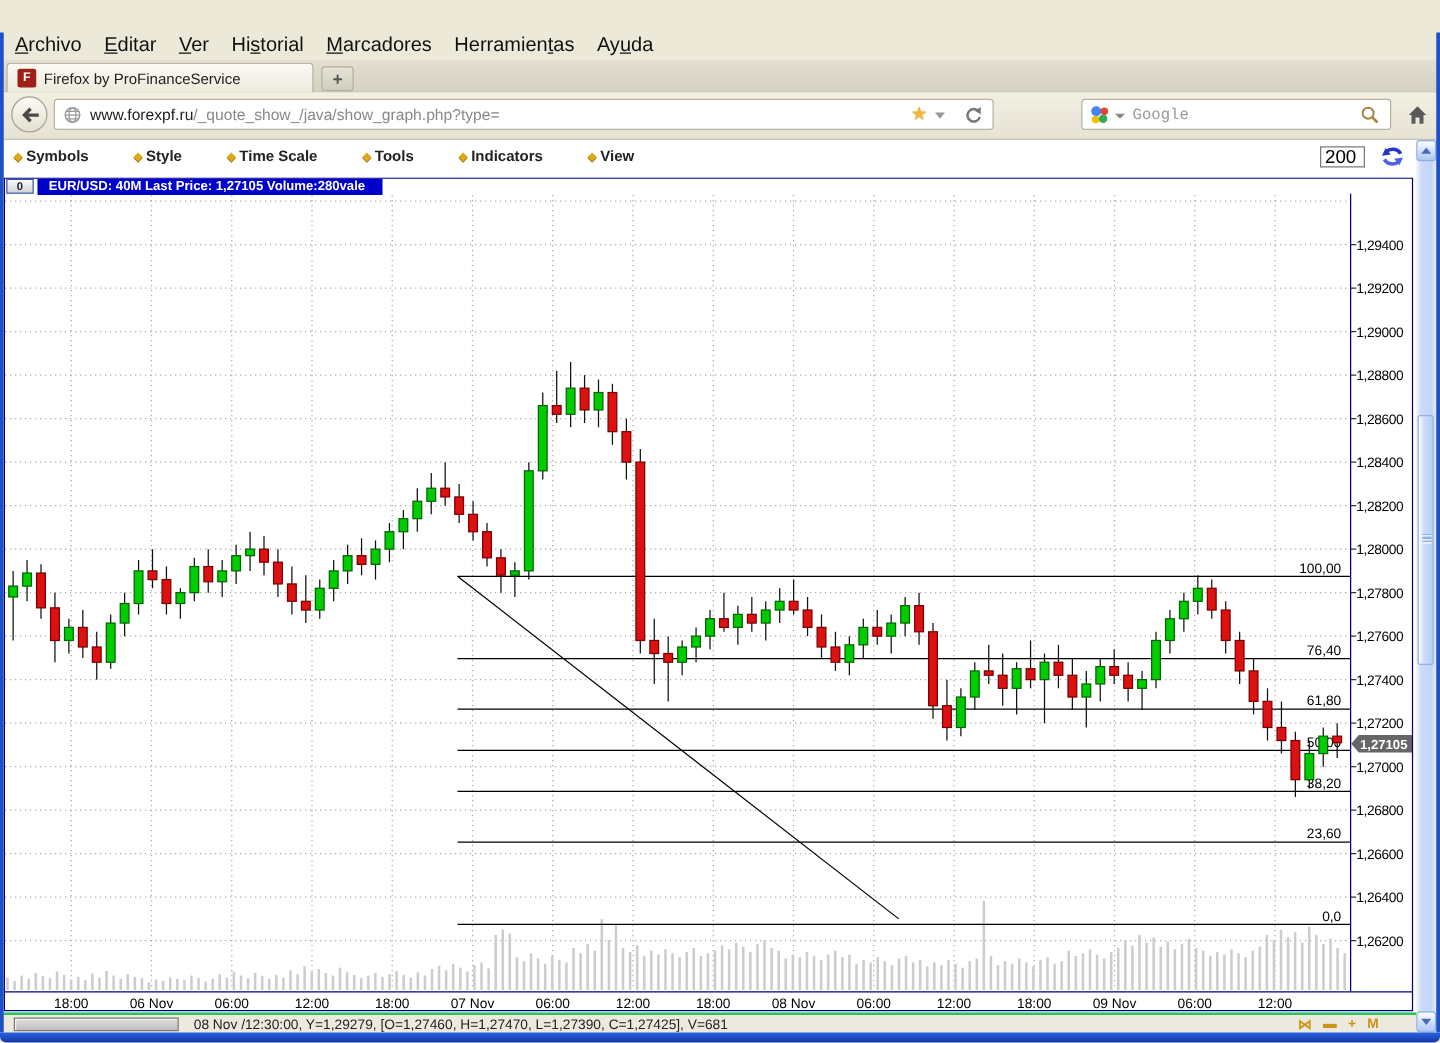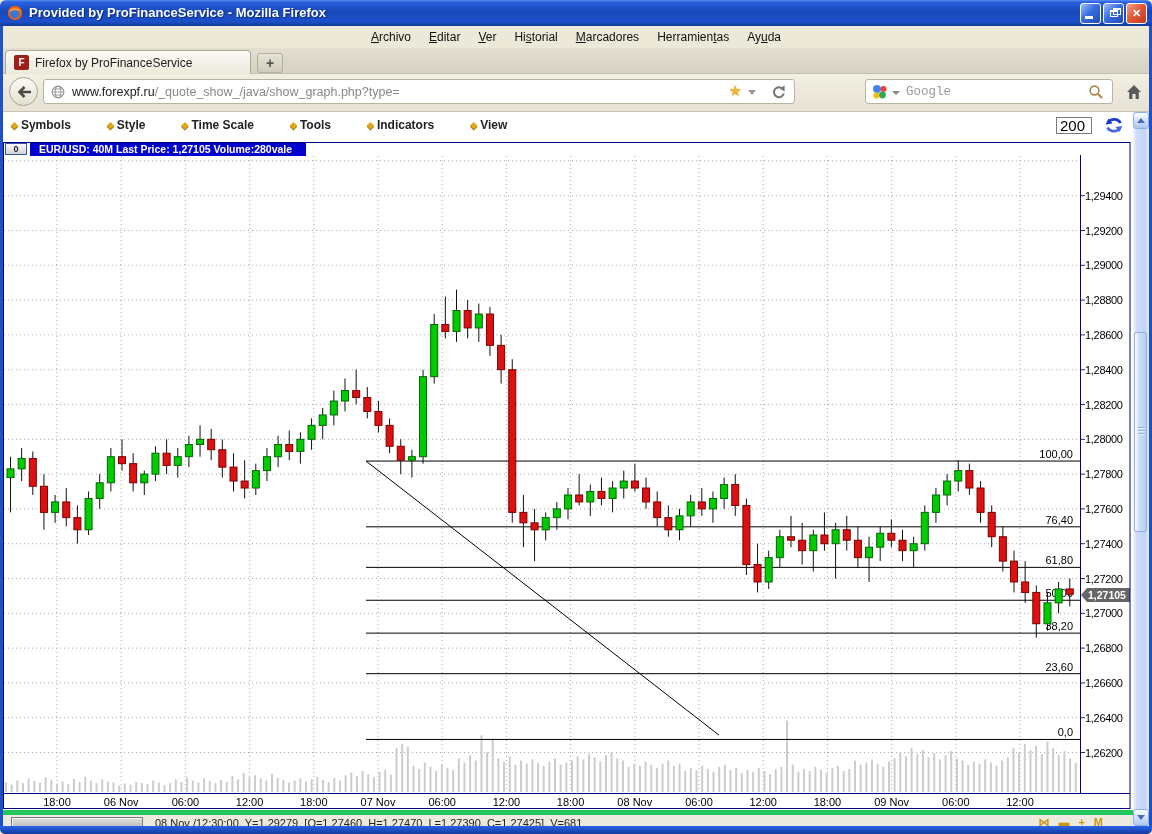--- a/index.html
+++ b/index.html
@@ -15,21 +15,21 @@
   .winbtns { position:absolute; right:5px; top:3px; display:flex; gap:2px; }
   .wb { width:21px; height:21px; border-radius:3px; border:1px solid #fff; position:relative;
     display:flex; align-items:center; justify-content:center; color:#fff; font-size:11px; font-weight:bold; }
   .wb.blue { background:linear-gradient(135deg,#9cc1f7,#3a6ce0 45%,#1f4bb8); }
   .wb.red  { background:linear-gradient(135deg,#f4a58c,#e25b3c 45%,#c03a20); }
   .wb .minbar { position:absolute; left:4px; bottom:4px; width:8px; height:3px; background:#fff; }
   .wb .rsq { position:absolute; left:6px; top:6px; width:8px; height:7px; border:1px solid #fff; border-top:2px solid #fff; background:transparent; }
   .wb .rsq2 { position:absolute; left:9px; top:4px; width:8px; height:7px; border:1px solid #fff; border-top:2px solid #fff; }
 
   
-  #menubar { position:absolute; left:3px; top:26px; width:1146px; height:22px; background:#ece9d8; font-size:12px; color:#111;text-align:center; }
+  #menubar { position:absolute; left:3px; top:26px; width:1146px; height:22px; background:#ece9d8; font-size:16px; color:#111; }
   .menu-item { display:inline-block; padding:0 9px; line-height:22px; cursor:default; }
 
   
   #tabbar { position:absolute; left:3px; top:48px; width:1146px; height:26px;
     background:linear-gradient(180deg,#e2deD0,#d6d2c2); border-bottom:1px solid #c4c0b0; }
   #tab-active { position:absolute; left:2px; top:2px; width:246px; height:24px;
     background:linear-gradient(180deg,#fbfaf4,#eceadc); border:1px solid #aca890; border-bottom:none;
     border-radius:4px 4px 0 0; font-size:12px; color:#222; display:flex; align-items:center; padding:0 8px; gap:6px; }
   #favicon { width:15px; height:15px; background:#9e1f18; border-radius:2px; color:#fff; font-size:10px; font-weight:bold;
     display:flex; align-items:center; justify-content:center; flex:0 0 15px; }
@@ -68,21 +68,21 @@
   
   #chart { position:absolute; left:3px; top:142px; width:1130px; height:668px; background:#fff; }
   #plot-svg { position:absolute; left:0; top:0; }
   #chart-header { position:absolute; left:0; top:1px; width:1126px; height:13px; z-index:2; }
   #corner-btn { position:absolute; left:2px; top:0; width:22px; height:12px; background:linear-gradient(180deg,#fbfbfb,#d2d2d2);
     border:1px solid #3355aa; font-size:9px; font-weight:bold; color:#223; text-align:center; line-height:10px; }
   #chart-title { position:absolute; left:27px; top:0; width:276px; height:13px; background:#0000cc; color:#fff;
     font-size:10.5px; font-weight:bold; line-height:13px; padding-left:9px; white-space:nowrap; overflow:hidden; }
 
   
-  #statusbar { position:absolute; left:3px; top:810px; width:1130px; height:16px; background:#eceade; border-top:5px solid #22c55e; font-size:11px; }
+  #statusbar { position:absolute; left:3px; top:810px; width:1130px; height:16px; background:#eceade; border-top:2px solid #22c55e; font-size:11px; }
   #hbar { position:absolute; left:8px; top:2px; width:132px; height:11px; border:1px solid #7a7a7a;
     background:linear-gradient(180deg,#e0e0e0,#bdbdbd); box-shadow:inset 1px 1px 0 #f6f6f6; }
   #stext { position:absolute; left:152px; top:2px; color:#222; white-space:nowrap; }
   #sicons { position:absolute; right:30px; top:1px; display:flex; gap:9px; color:#cc9418; font-weight:bold; font-size:11px; }
 
   
   #vscroll { position:absolute; left:1133px; top:112px; width:16px; height:714px;
     background:linear-gradient(90deg,#f4f7fe,#ccdbf8 25%,#c4d4f6 75%,#e8effc); }
   .sb-btn { position:absolute; left:0; width:16px; height:17px; background:linear-gradient(180deg,#fdfeff,#cfdffa 55%,#adc6f0);
     border:1px solid #8cb0e8; border-radius:3px; display:flex; align-items:center; justify-content:center; }
@@ -97,38 +97,20 @@
   
   #bleft  { position:absolute; left:0; top:26px; width:3px; height:800px; background:#1e50c8; }
   #bright { position:absolute; left:1149px; top:26px; width:3px; height:800px; background:#1e50c8; }
   #bbottom{ position:absolute; left:0; top:826px; width:1152px; height:8px; background:linear-gradient(180deg,#2a62e8,#123a9c); border-radius:0 0 5px 5px; }
 </style>
 </head>
 <body>
 
 <div id="window">
 
-  <div id="titlebar">
-    <svg id="fx-icon" width="16" height="16" viewBox="0 0 16 16">
-      <circle cx="8" cy="8" r="7.2" fill="#e86010"></circle>
-      <circle cx="7.6" cy="8.8" r="4.6" fill="#3a78d8"></circle>
-      <path d="M1.5 7 C3 2.5, 12.5 1.5, 14.8 7.5 C12.5 4.5, 5 4.5, 1.5 7 Z" fill="#f8a030"></path>
-    </svg>
-    <span id="title-text">Provided by ProFinanceService - Mozilla Firefox</span>
-    <div class="winbtns">
-      <div class="wb blue">
-          <span class="minbar"></span>
-        </div>
-      <div class="wb blue">
-          <span class="rsq2"></span>
-          <span class="rsq"></span>
-        </div>
-      <div class="wb red">✕</div>
-    </div>
-  </div>
 
   <div id="menubar"><span class="menu-item"><u>A</u>rchivo</span><span class="menu-item"><u>E</u>ditar</span><span class="menu-item"><u>V</u>er</span><span class="menu-item">Hi<u>s</u>torial</span><span class="menu-item"><u>M</u>arcadores</span><span class="menu-item">Herramien<u>t</u>as</span><span class="menu-item">Ay<u>u</u>da</span></div>
 
   <div id="tabbar">
     <div id="tab-active">
       <span id="favicon">F</span>
       <span>Firefox by ProFinanceService</span>
     </div>
     <div id="newtab">+</div>
   </div>

